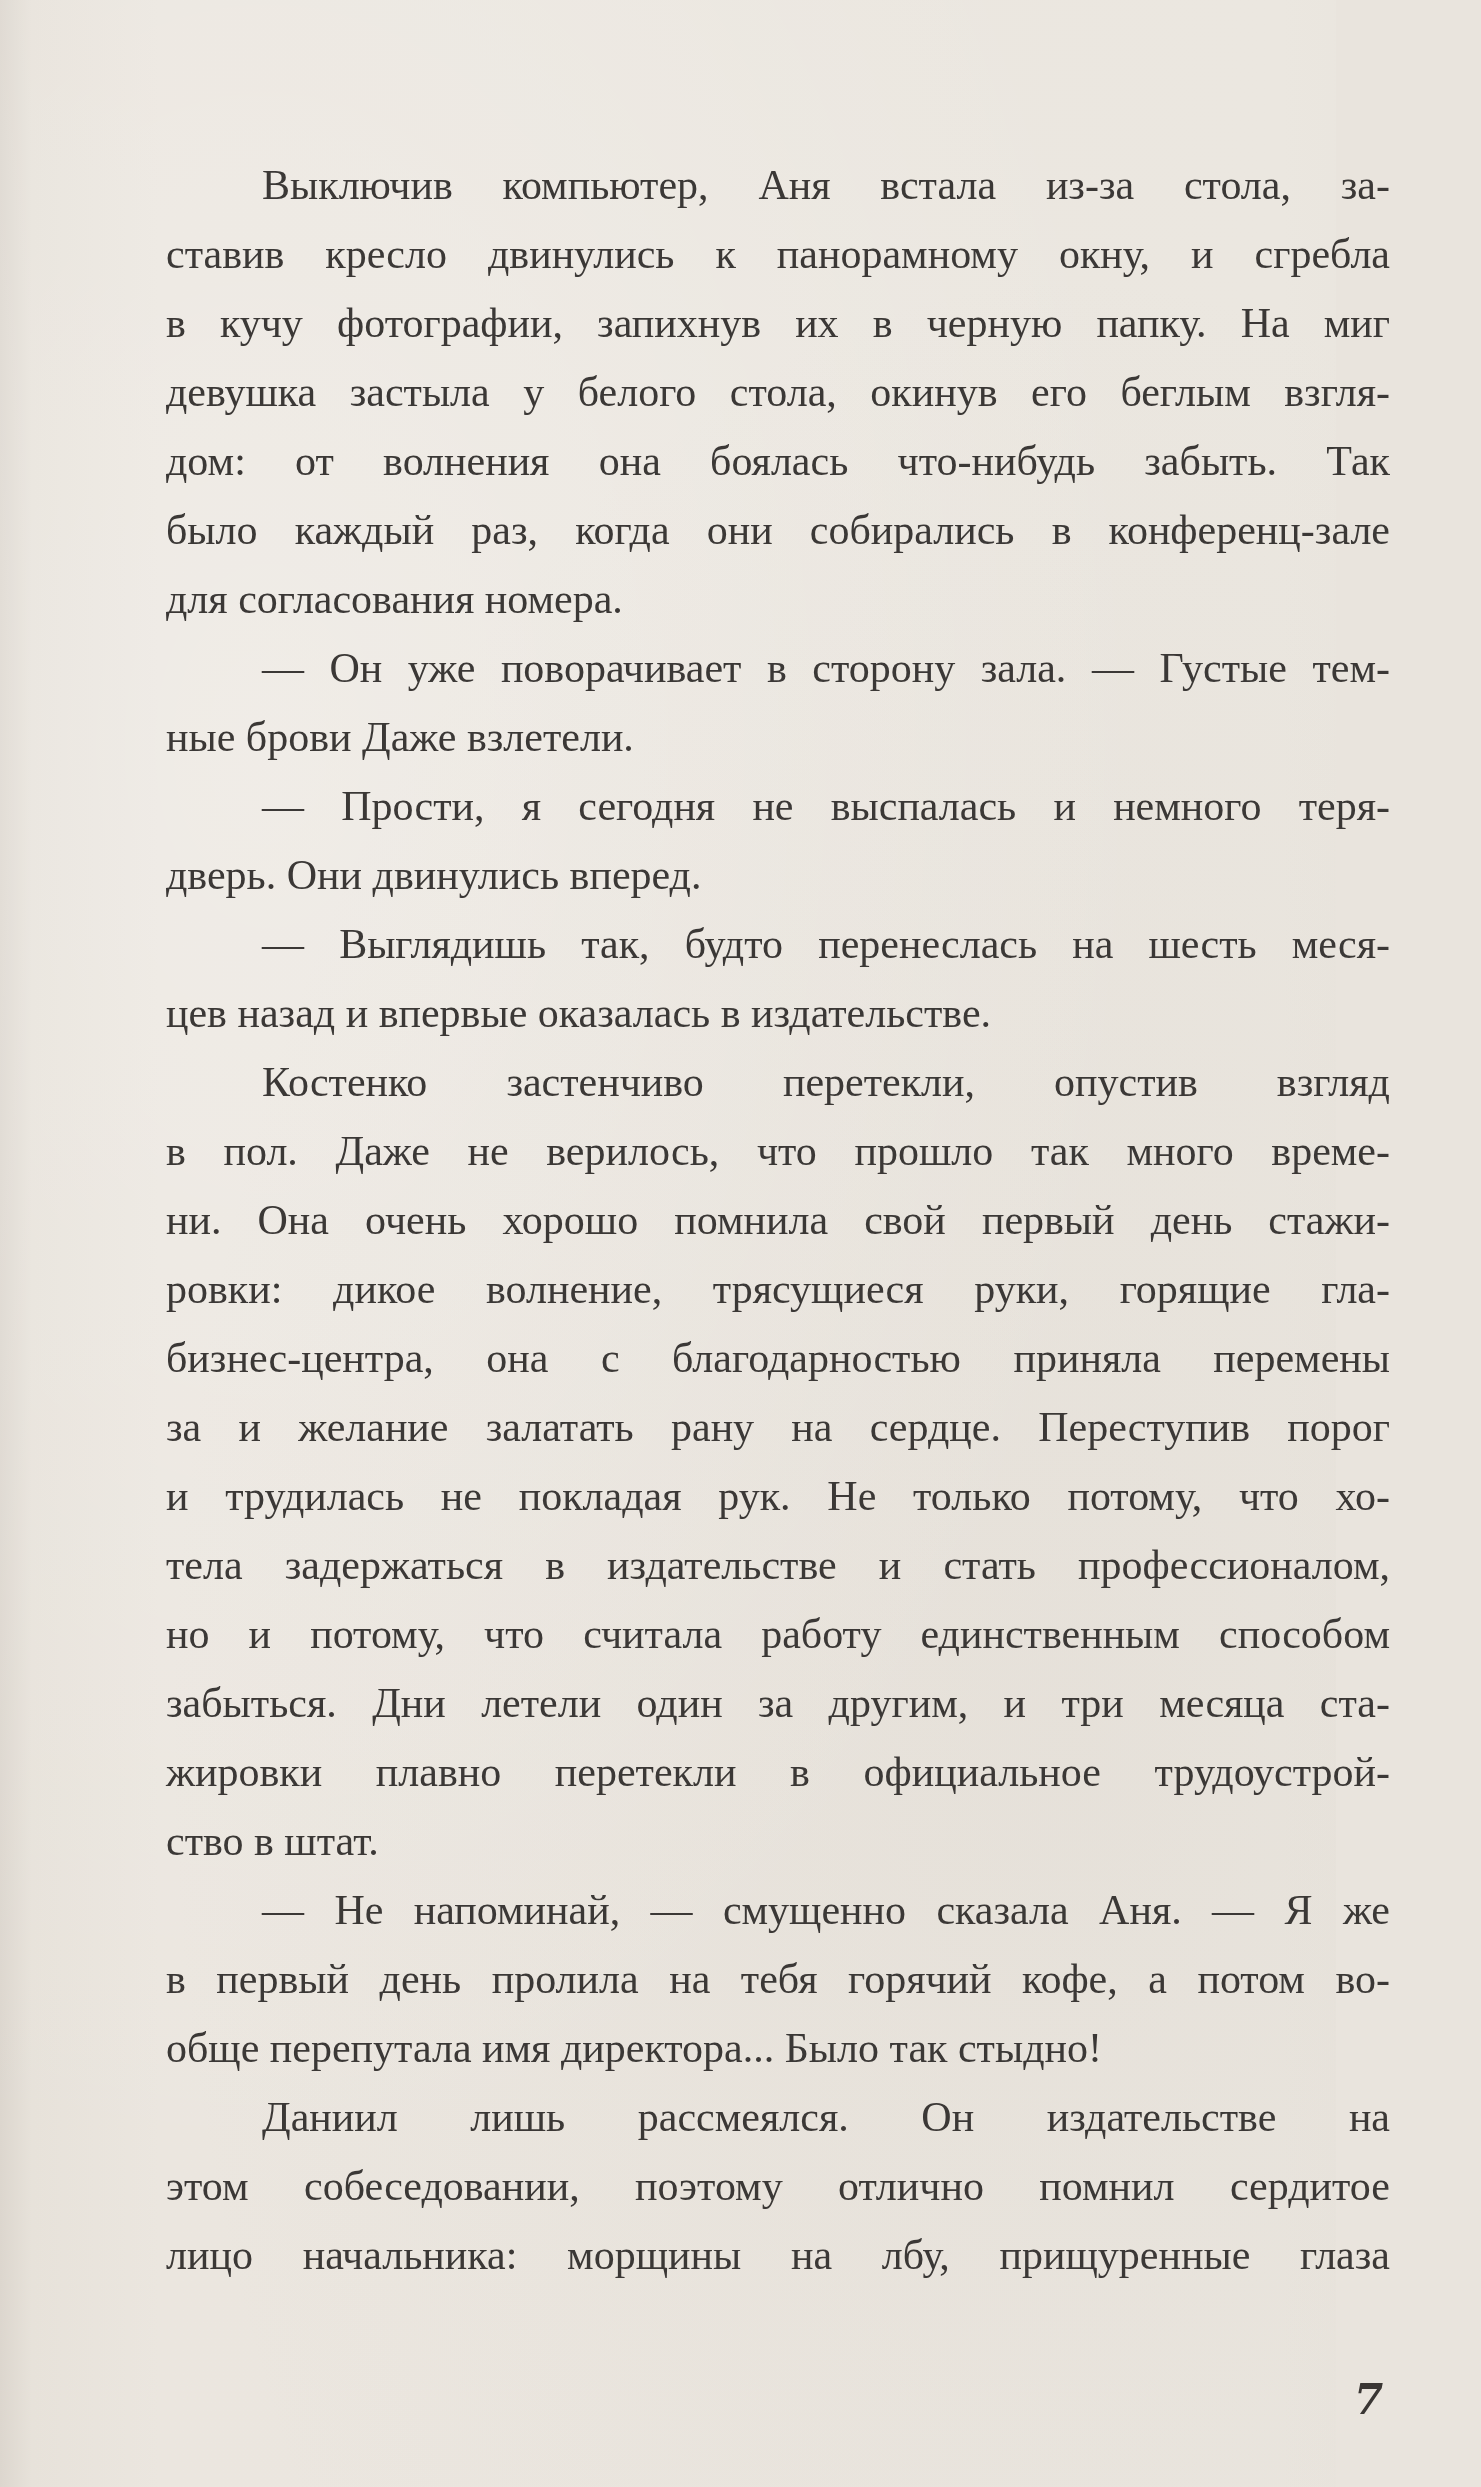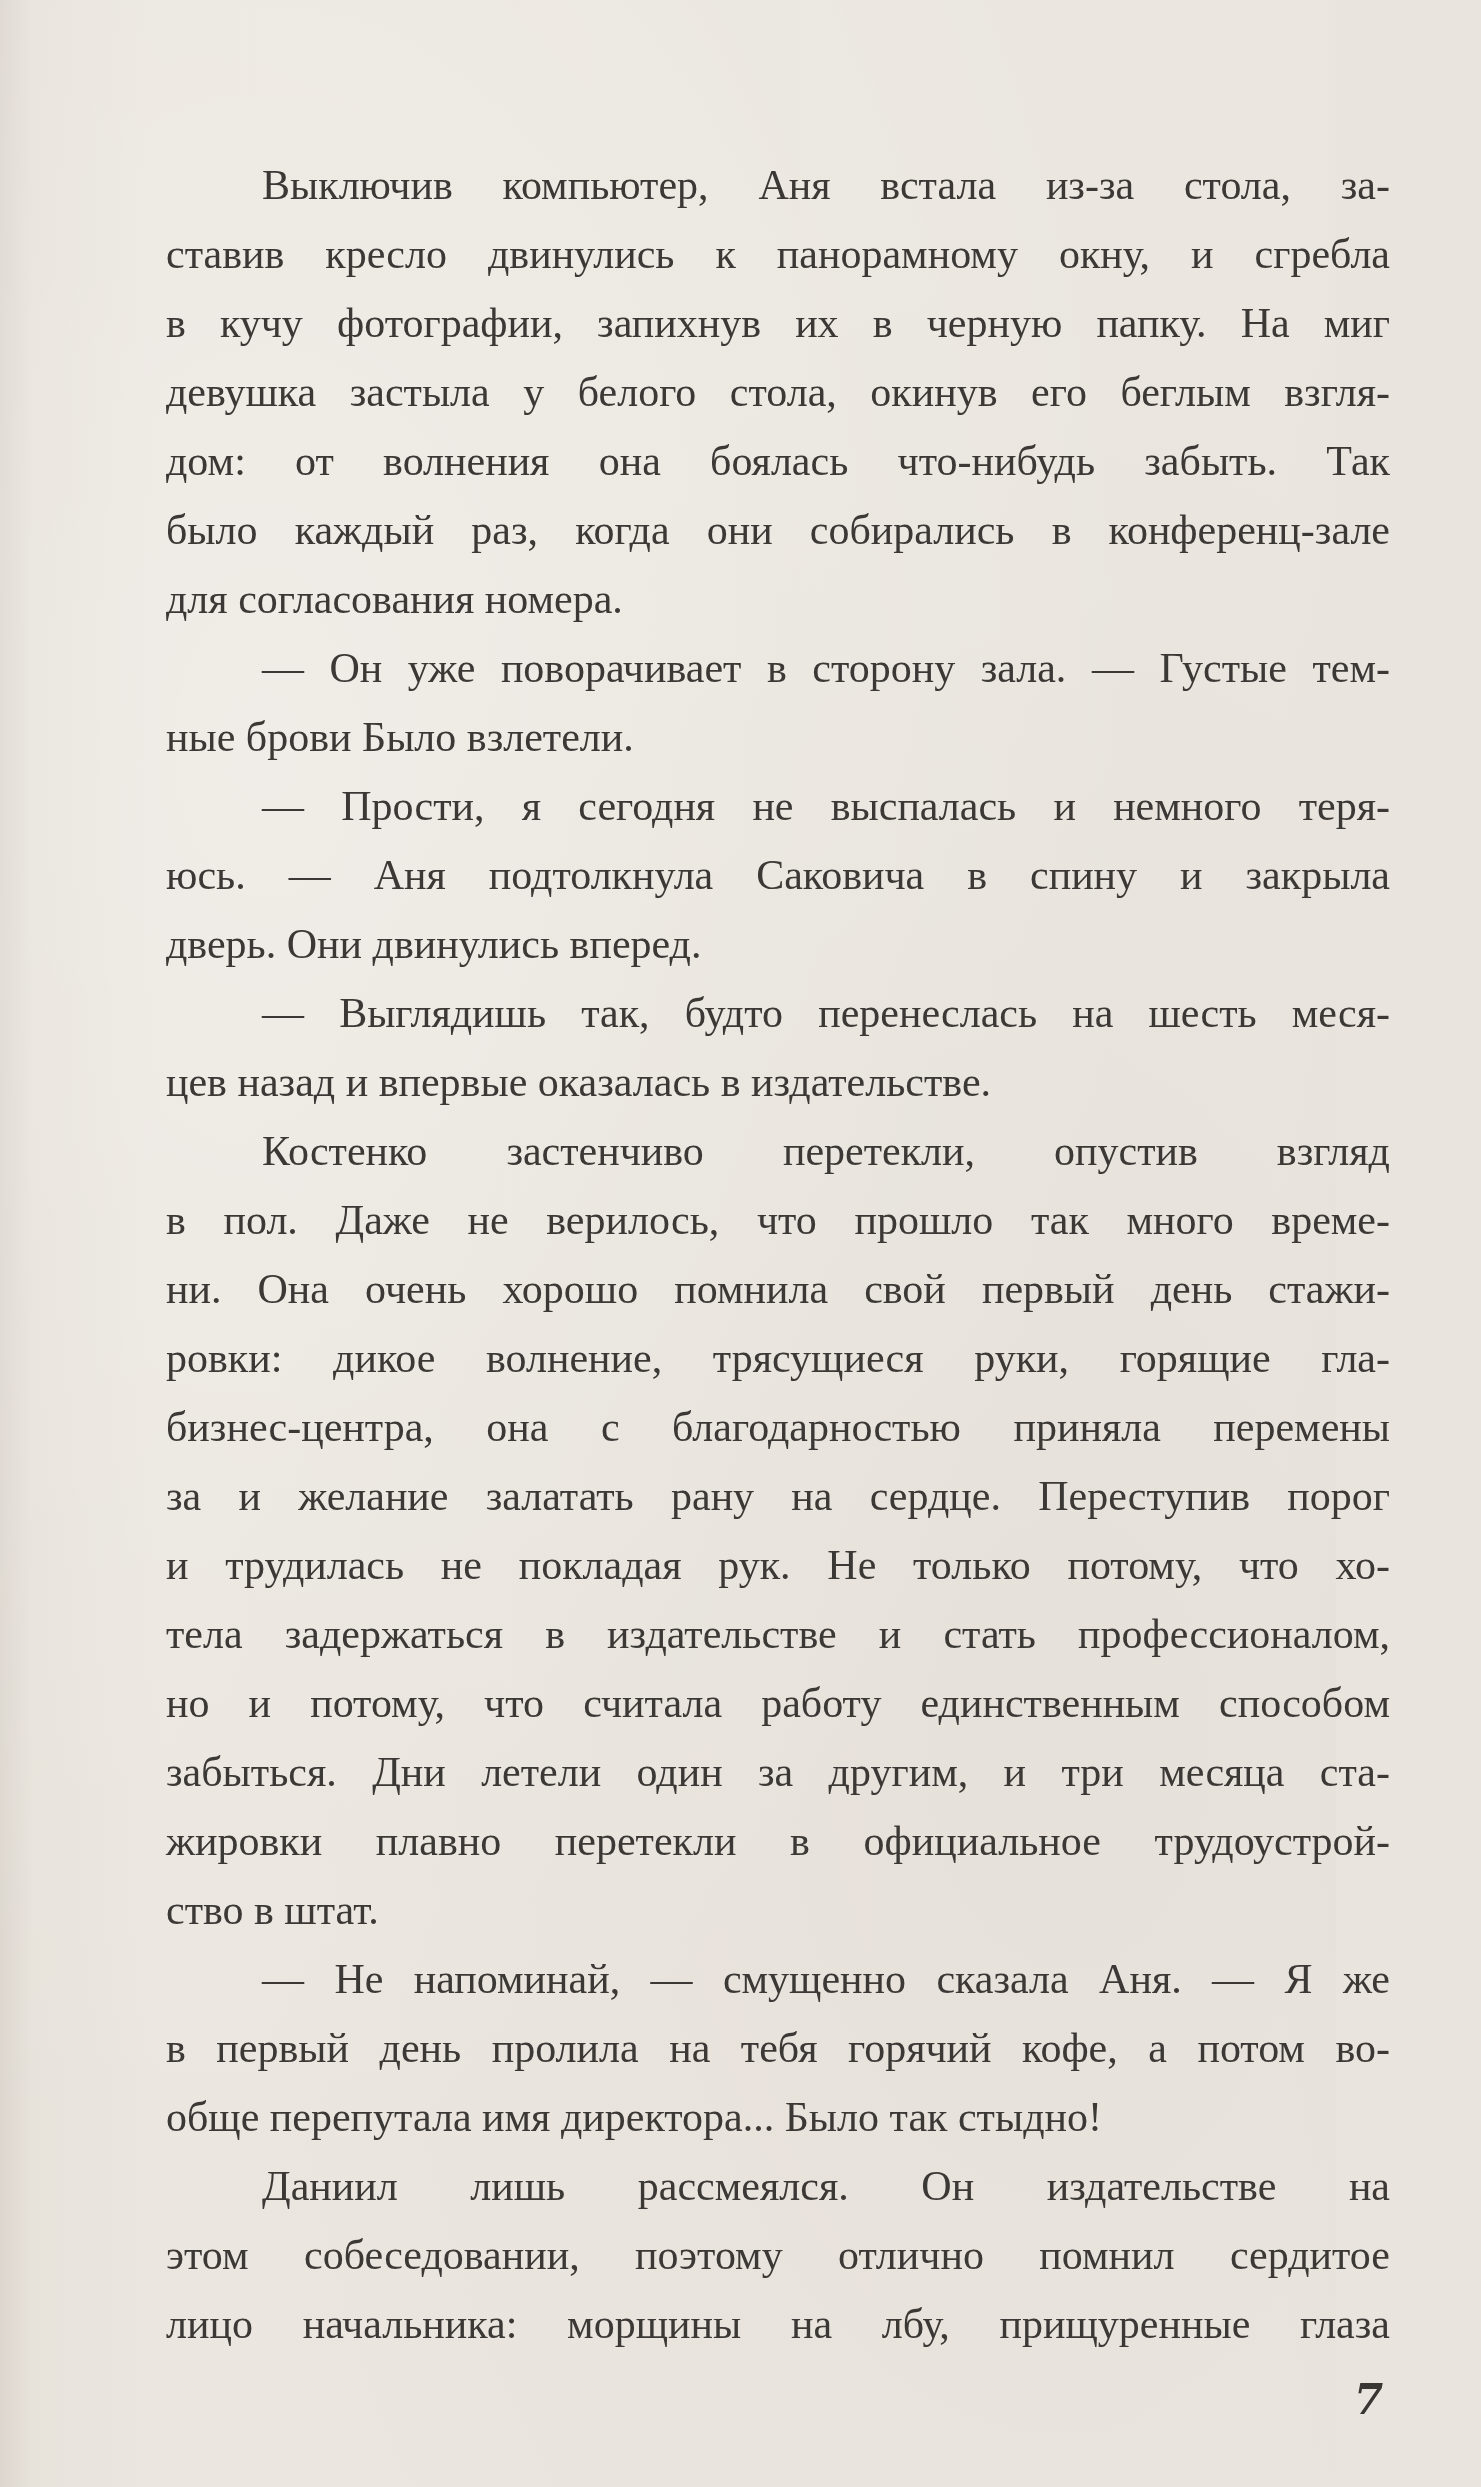--- a/index.html
+++ b/index.html
@@ -75,26 +75,25 @@
       <span class="line">ставив кресло двинулись к панорамному окну, и сгребла</span>
       <span class="line">в кучу фотографии, запихнув их в черную папку. На миг</span>
       <span class="line">девушка застыла у белого стола, окинув его беглым взгля-</span>
       <span class="line">дом: от волнения она боялась что-нибудь забыть. Так</span>
       <span class="line">было каждый раз, когда они собирались в конференц-зале</span>
       <span class="line last">для согласования номера.</span>
     </div>
 
     <div class="para">
       <span class="line first">— Он уже поворачивает в сторону зала. — Густые тем-</span>
-      <span class="line last">ные брови Было взлетели.</span>
+      <span class="line last">ные брови Даже взлетели.</span>
     </div>
 
     <div class="para">
       <span class="line first">— Прости, я сегодня не выспалась и немного теря-</span>
-      <span class="line">юсь. — Аня подтолкнула Саковича в спину и закрыла</span>
       <span class="line last">дверь. Они двинулись вперед.</span>
     </div>
 
     <div class="para">
       <span class="line first">— Выглядишь так, будто перенеслась на шесть меся-</span>
       <span class="line last">цев назад и впервые оказалась в издательстве.</span>
     </div>
 
     <div class="para">
       <span class="line first">Костенко застенчиво перетекли, опустив взгляд</span>

